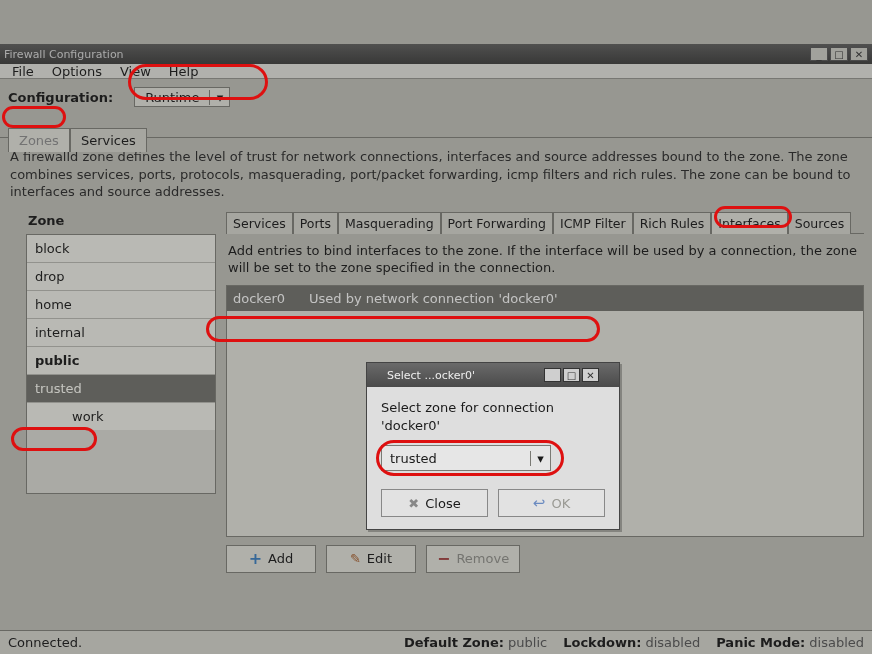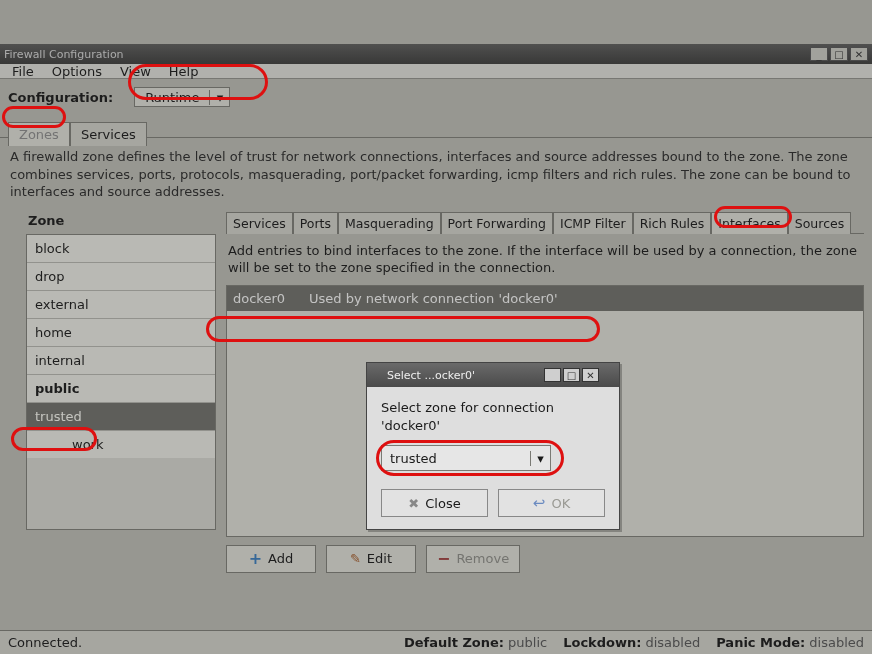--- a/index.html
+++ b/index.html
@@ -64,21 +64,21 @@
     padding-left:8px;
     border-bottom:1px solid #7a7a74;
     gap:0;
   }
   .tab {
     padding:4px 10px;
     background:#c9c9c2;
     border:1px solid #7a7a74;
     border-bottom:none;
     position:relative;
-    top:9px;
+    top:15px;
   }
   .tab.active {
     background:#d6d6cf;
     color:#888;
   }
   .content {
     margin:6px 8px 0 8px;
   }
   .desc {
     padding:4px 2px 10px 2px;
@@ -88,21 +88,21 @@
   }
   .zone-area {
     display:flex;
     gap:0;
   }
   .zone-col { width:190px;margin-left:18px; }
   .zone-col .zone-h { font-weight:bold; padding:2px 2px 6px 2px; }
   .zone-list {
     border:1px solid #7a7a74;
     background:#cfcfc8;
-    height:296px;
+    height:260px;
     overflow:auto;
   }
   .zone-item {
     padding:6px 8px;
     border-bottom:1px solid #b0b0a9;
     background:#e2e2db;
   }
   .zone-item.bold { font-weight:bold; }
   .zone-item.selected { background:#6e6e68; color:#f0f0ea; }
   .zone-item.last { border-bottom:none;padding-left:45px; }
@@ -262,21 +262,20 @@
 <div class="content">
   <div class="desc">A firewalld zone defines the level of trust for network connections, interfaces and source addresses bound to the zone. The zone combines services, ports, protocols, masquerading, port/packet forwarding, icmp filters and rich rules. The zone can be bound to interfaces and source addresses.</div>
 
   <div class="zone-area">
 
     <div class="zone-col">
       <div class="zone-h">Zone</div>
       <div class="zone-list">
         <div class="zone-item">block</div>
         <div class="zone-item">drop</div>
-        <div class="zone-item">external</div>
         <div class="zone-item">home</div>
         <div class="zone-item">internal</div>
         <div class="zone-item bold">public</div>
         <div class="zone-item selected">trusted</div>
         <div class="zone-item last">work</div>
       </div>
     </div>
 
     <div class="right-col">
       <div class="sub-tabs">

